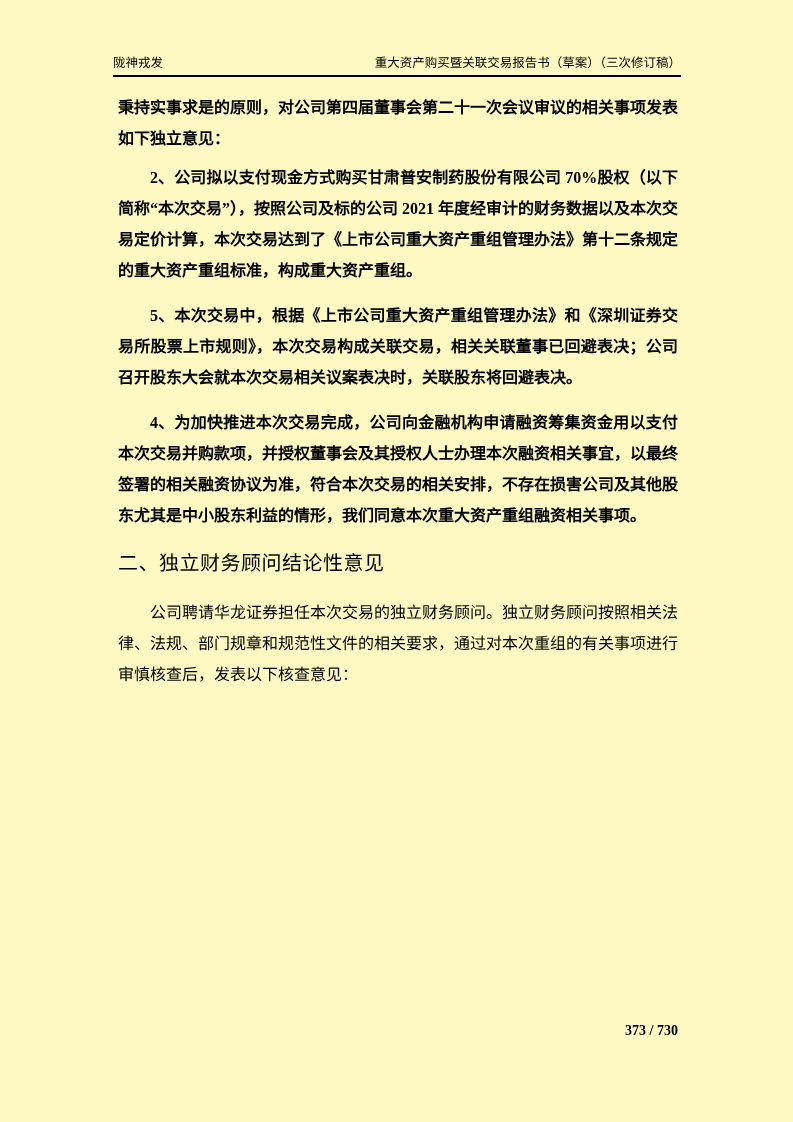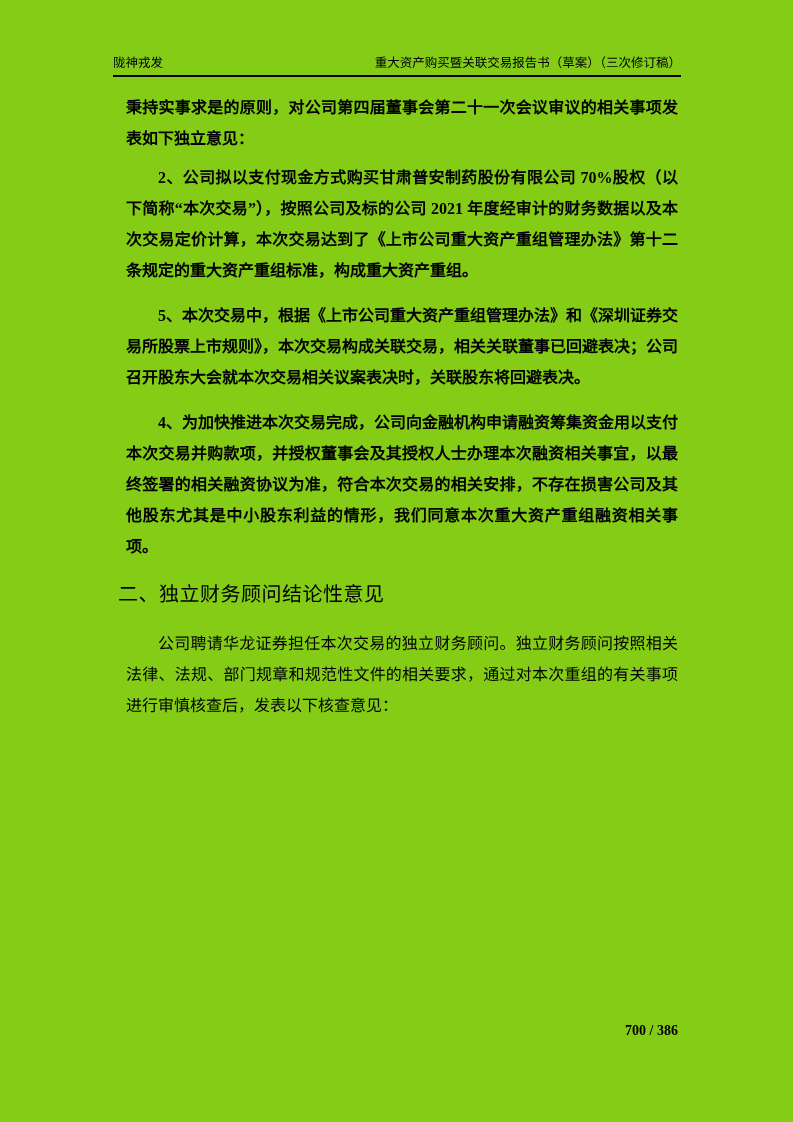--- a/index.html
+++ b/index.html
@@ -4,21 +4,21 @@
 <style>
   html, body {
     margin: 0;
     padding: 0;
     background: #ffffff;
   }
   .page {
     position: relative;
     width: 793px;
     height: 1122px;
-    background: #84cc16;
+    background: #fef9c3;
     color: #000000;
     font-family: "Liberation Serif", "DejaVu Serif", serif;
     overflow: hidden;
     box-sizing: border-box;
   }
   .doc-header {
     position: absolute;
     top: 56px;
     left: 113px;
     right: 112px;
@@ -33,21 +33,21 @@
   .doc-header .hdr-left { white-space: nowrap; }
   .doc-header .hdr-right { white-space: nowrap; margin-left: 28px; }
   .doc-body {
     position: absolute;
     top: 92px;
     left: 118px;
     right: 115px;
     text-align: justify;
   }
   .doc-body p {
-    margin: 0 0 14px 8px;
+    margin: 0 0 14px 0;
     font-size: 16px;
     line-height: 31px;
     text-align: justify;
   }
   .p-kai {
     font-weight: 700;
     font-family: "Liberation Serif", "DejaVu Serif", serif;
   }
   .p-song {
     font-weight: 400;
@@ -100,16 +100,16 @@
     <p class="p-kai indent p-last-opinion">4、为加快推进本次交易完成，公司向金融机构申请融资筹集资金用以支付本次交易并购款项，并授权董事会及其授权人士办理本次融资相关事宜，以最终签署的相关融资协议为准，符合本次交易的相关安排，不存在损害公司及其他股东尤其是中小股东利益的情形，我们同意本次重大资产重组融资相关事项。</p>
 
     <h2 class="section-heading">二、独立财务顾问结论性意见</h2>
 
     <p class="p-song indent p-advisor-1">公司聘请华龙证券担任本次交易的独立财务顾问。独立财务顾问按照相关法律、法规、部门规章和规范性文件的相关要求，通过对本次重组的有关事项进行审慎核查后，发表以下核查意见：</p>
 
 
   </main>
 
   <footer class="doc-footer">
-    <span>700 / 386</span>
+    <span>373 / 730</span>
   </footer>
 
 </div>
 
 </body></html>

